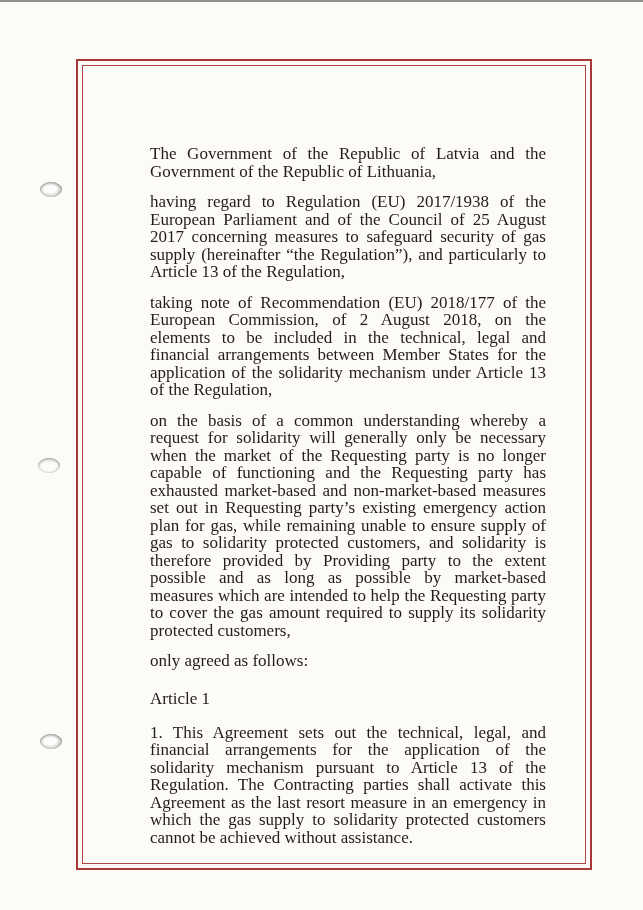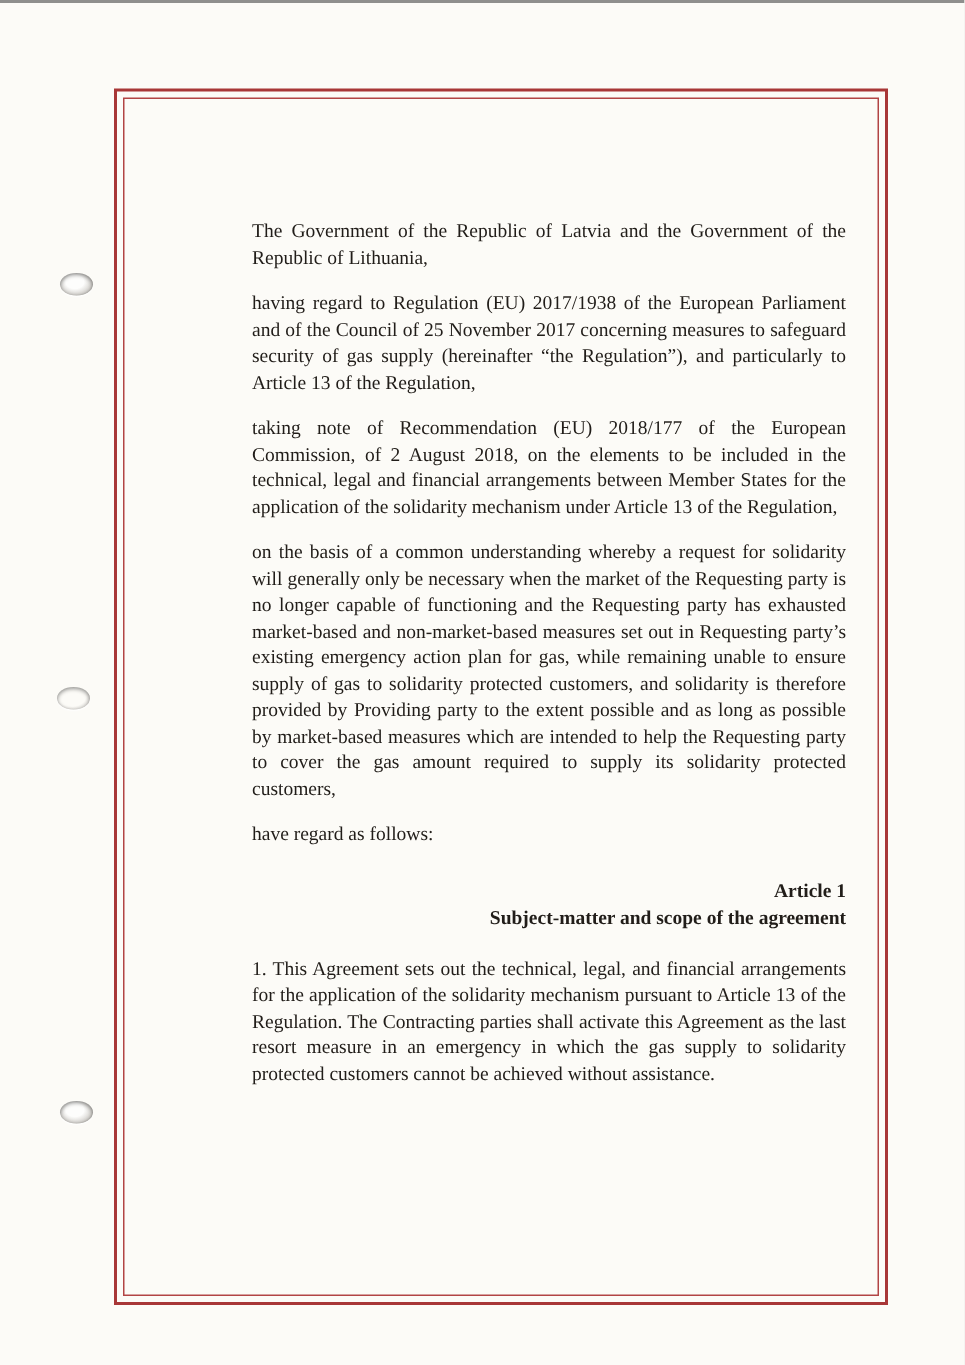--- a/index.html
+++ b/index.html
@@ -27,37 +27,37 @@
   .frame-inner {
     position: absolute;
     left: 4px;
     top: 4px;
     right: 4px;
     bottom: 4px;
     border: 1px solid #b24444;
   }
   .content {
     position: absolute;
-    left: 168px;
+    left: 150px;
     top: 143px;
     width: 396px;
     color: #211d19;
-    font-size: 13px;
+    font-size: 17px;
     line-height: 17.5px;
   }
   .content p {
     margin: 0 0 13px 0;
     text-align: justify;
   }
   .closing {
     margin-top: 8px !important;
   }
   .article-head {
-    text-align: right;
-    font-weight: bold;
+    text-align: left;
+    font-weight: normal;
     margin: 20px 0 16px 0;
   }
   .article-head div {
     line-height: 18px;
   }
   .hole-punch {
     position: absolute;
     width: 22px;
     height: 15px;
     border-radius: 50%;
@@ -76,26 +76,25 @@
   <span class="hole-punch hole-1"></span>
   <span class="hole-punch hole-2"></span>
   <span class="hole-punch hole-3"></span>
 
   <div class="frame-outer">
     <div class="frame-inner"></div>
   </div>
 
   <div class="content">
     <p>The Government of the Republic of Latvia and the Government of the Republic of Lithuania,</p>
-    <p>having regard to Regulation (EU) 2017/1938 of the European Parliament and of the Council of 25 November 2017 concerning measures to safeguard security of gas supply (hereinafter “the Regulation”), and particularly to Article 13 of the Regulation,</p>
+    <p>having regard to Regulation (EU) 2017/1938 of the European Parliament and of the Council of 25 August 2017 concerning measures to safeguard security of gas supply (hereinafter “the Regulation”), and particularly to Article 13 of the Regulation,</p>
     <p>taking note of Recommendation (EU) 2018/177 of the European Commission, of 2 August 2018, on the elements to be included in the technical, legal and financial arrangements between Member States for the application of the solidarity mechanism under Article 13 of the Regulation,</p>
     <p>on the basis of a common understanding whereby a request for solidarity will generally only be necessary when the market of the Requesting party is no longer capable of functioning and the Requesting party has exhausted market-based and non-market-based measures set out in Requesting party’s existing emergency action plan for gas, while remaining unable to ensure supply of gas to solidarity protected customers, and solidarity is therefore provided  by Providing party to the extent possible and as long as possible by market-based measures which are intended to help the Requesting party to cover the gas amount required to supply its solidarity protected customers,</p>
-    <p class="closing">have regard as follows:</p>
+    <p class="closing">only agreed as follows:</p>
 
     <div class="article-head">
       <div>Article 1</div>
-      <div>Subject-matter and scope of the agreement</div>
     </div>
 
     <p>1. This Agreement sets out the technical, legal, and financial arrangements for the application of the solidarity mechanism pursuant to Article 13 of the Regulation. The Contracting parties shall activate this Agreement as the last resort measure in an emergency in which the gas supply to solidarity protected customers cannot be achieved without assistance.</p>
   </div>
 
 </div>
 
 </body></html>

